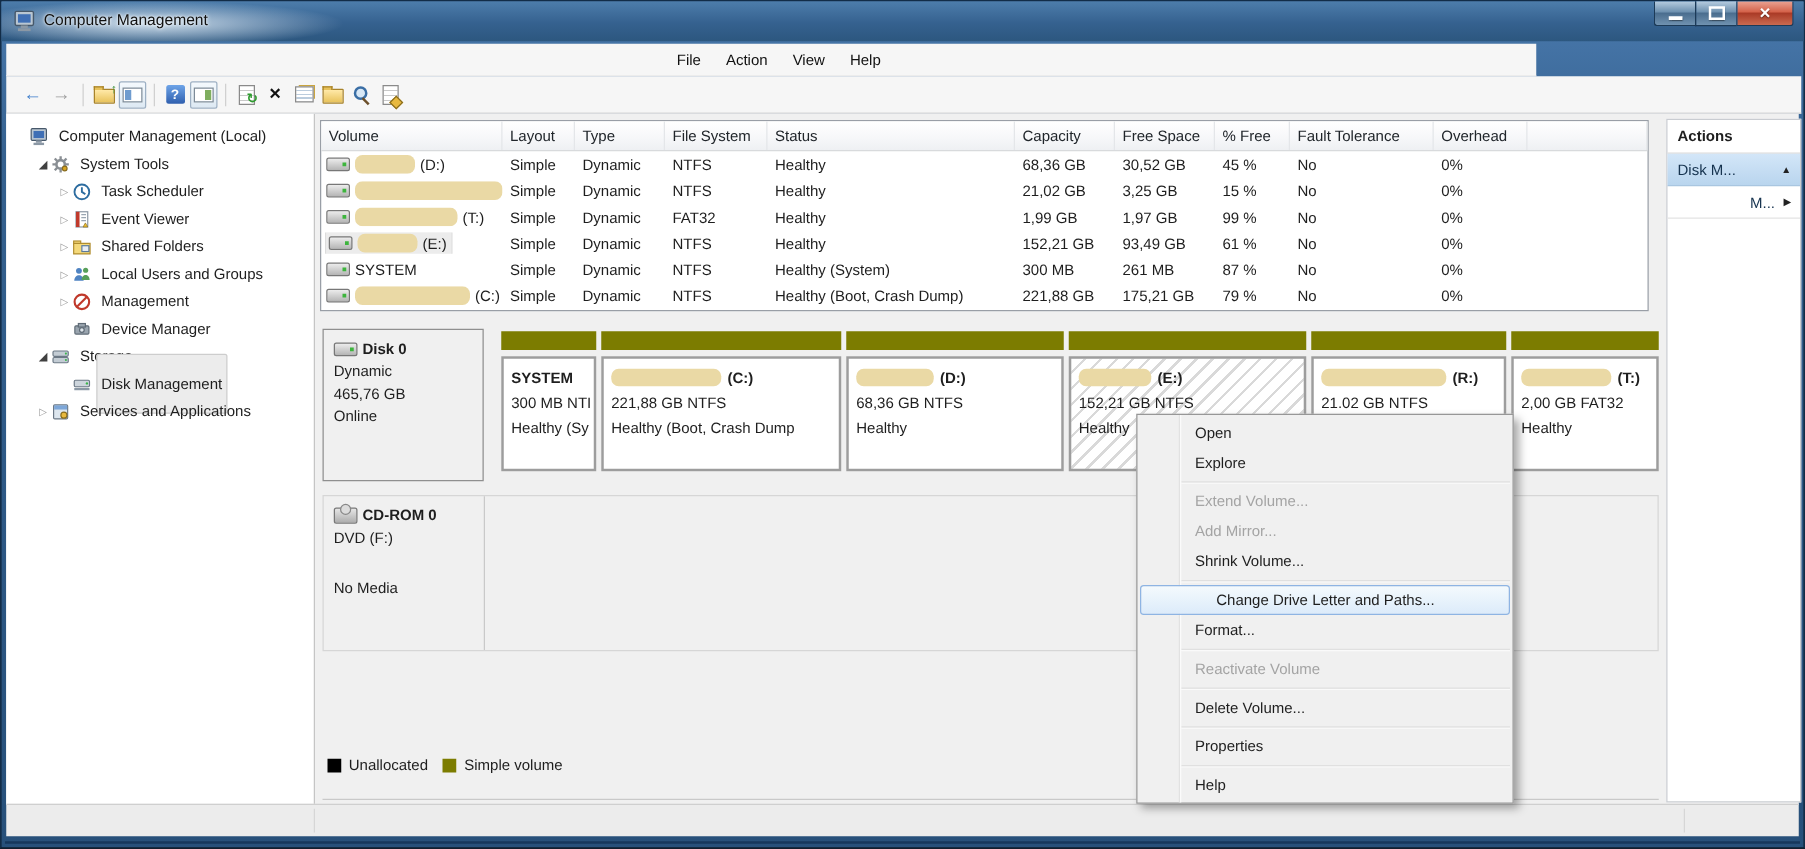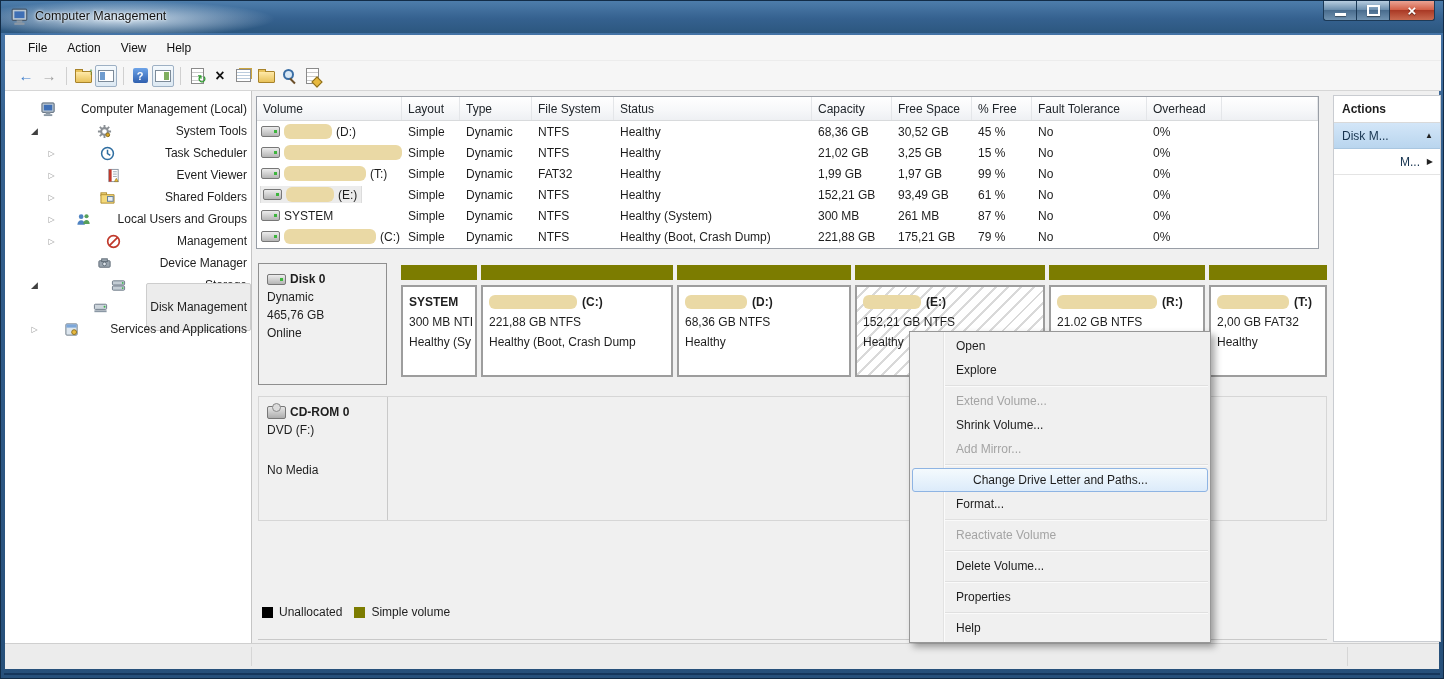--- a/index.html
+++ b/index.html
@@ -21,21 +21,21 @@
   .wbtn{height:20px;border:1px solid #1c3a57;border-top:none;display:flex;align-items:center;justify-content:center;box-sizing:border-box;}
   .wbtn.min,.wbtn.max{width:33px;background:linear-gradient(180deg,#b7cde0,#6d90af 45%,#4a6d8e 50%,#7092b0);}
   .wbtn.min{border-radius:0 0 0 3px;border-right:none;}
   .wbtn.max{border-right:none;}
   .wbtn.close{width:46px;background:linear-gradient(180deg,#eaa393,#d4624a 45%,#aa3a26 50%,#c96a50);border-radius:0 0 3px 0;}
   .minbar{width:11px;height:3px;background:#fff;margin-top:8px;box-shadow:0 1px 1px rgba(0,0,0,.4);}
   .maxbox{width:9px;height:7px;border:2px solid #fff;box-shadow:0 1px 1px rgba(0,0,0,.4);}
   .closex{color:#fff;font-size:15px;font-weight:bold;text-shadow:0 1px 1px rgba(0,0,0,.5);}
 
   
-  .menubar{position:absolute;left:4px;top:34px;width:1436px;height:26px;background:#f6f6f6;border-bottom:1px solid #ececec;display:flex;align-items:center;padding-left:14px;box-sizing:border-box;}
+  .menubar{position:absolute;left:4px;top:34px;width:1224px;height:26px;background:#f6f6f6;border-bottom:1px solid #ececec;display:flex;align-items:center;padding-left:14px;box-sizing:border-box;justify-content:center;}
   .menu-item{padding:3px 9px;margin-right:2px;color:#111;}
   .toolbar{position:absolute;left:4px;top:60px;width:1436px;height:30px;background:#f6f6f6;border-bottom:1px solid #d6d6d6;display:flex;align-items:center;padding-left:10px;box-sizing:border-box;}
   .tbtn{display:inline-flex;align-items:center;justify-content:center;width:22px;height:22px;margin-right:1px;position:relative;}
   .tbtn.pressed{border:1px solid #9db0c4;border-radius:2px;background:linear-gradient(#f4f9fd,#dde9f3);box-sizing:border-box;}
   .tsep{width:1px;height:18px;background:#d0d0d0;margin:0 5px;}
   .arr{font-size:15px;font-weight:bold;line-height:1;}
   .arr.back{color:#3f7ecb;}
   .arr.fwd{color:#9d9d9d;}
   .fold{position:relative;width:15px;height:10px;background:linear-gradient(#ffe9a8,#e8c25a);border:1px solid #a8832a;border-radius:1px;margin-top:3px;}
   .fold::before{content:"";position:absolute;left:-1px;top:-3px;width:6px;height:2px;background:#e8c25a;border:1px solid #a8832a;border-bottom:none;}
@@ -50,21 +50,21 @@
   .delx{font-size:16px;font-weight:bold;color:#111;line-height:1;}
   .card{width:13px;height:11px;background:#fff;border:1px solid #8a8a8a;background-image:repeating-linear-gradient(#fff 0 2px,#bcd 2px 3px);box-shadow:2px -2px 0 -1px #caa53f;}
   .mag{position:relative;width:15px;height:15px;}
   .mag::before{content:"";position:absolute;left:1px;top:1px;width:7px;height:7px;border:2px solid #3a6ea5;border-radius:50%;background:#d8e8f6;}
   .mag::after{content:"";position:absolute;right:1px;bottom:1px;width:7px;height:2px;background:#6b4f2a;transform:rotate(45deg);}
   .geardot{position:absolute;right:-3px;bottom:-3px;width:6px;height:6px;background:#e8b93e;border:1px solid #8a6d1d;transform:rotate(45deg);}
 
   
   .main{position:absolute;left:4px;top:90px;right:4px;bottom:34px;background:#f0f0f0;}
   .tree-panel{position:absolute;left:0;top:0;width:247px;bottom:0;background:#fff;border-right:1px solid #c5c5c5;padding-top:7px;box-sizing:border-box;}
-  .tree-row{display:flex;align-items:center;height:22px;white-space:nowrap;justify-content:space-between;}
+  .tree-row{display:flex;align-items:center;height:22px;white-space:nowrap;}
   .expander{width:13px;text-align:center;font-size:8px;color:#9a9a9a;flex:none;}
   .expander.open{color:#404040;font-size:9px;}
   .ticon{width:19px;flex:none;display:inline-flex;align-items:center;}
   .tlabel{padding:1px 4px;}
   .tlabel.selected{background:#ececec;border:1px solid #cdcdcd;border-radius:2px;padding:16px 3px;}
 
   
   .voltable{position:absolute;left:251px;top:5px;width:1063px;height:153px;background:#fff;border:1px solid #999ea6;box-sizing:border-box;overflow:hidden;}
   .vrow,.vhead{display:grid;grid-template-columns:145px 58px 72px 82px 198px 80px 80px 60px 115px 75px 1fr;align-items:center;}
   .vhead{height:23px;background:linear-gradient(#ffffff,#f6f7f9 60%,#eef0f3);border-bottom:1px solid #d8dadc;}
@@ -572,22 +572,22 @@
     <span class="sdiv" style="left:1342px"></span>
   </div>
 
   <div class="ctxmenu">
     <div class="gutter"></div>
     <div id="ctxitems">
         <div class="cmi">Open</div>
         <div class="cmi">Explore</div>
         <div class="csep"></div>
         <div class="cmi disabled">Extend Volume...</div>
+        <div class="cmi disabled">Add Mirror...</div>
         <div class="cmi">Shrink Volume...</div>
-        <div class="cmi disabled">Add Mirror...</div>
         <div class="csep"></div>
         <div class="cmi hl">Change Drive Letter and Paths...</div>
         <div class="cmi">Format...</div>
         <div class="csep"></div>
         <div class="cmi disabled">Reactivate Volume</div>
         <div class="csep"></div>
         <div class="cmi">Delete Volume...</div>
         <div class="csep"></div>
         <div class="cmi">Properties</div>
         <div class="csep"></div>

